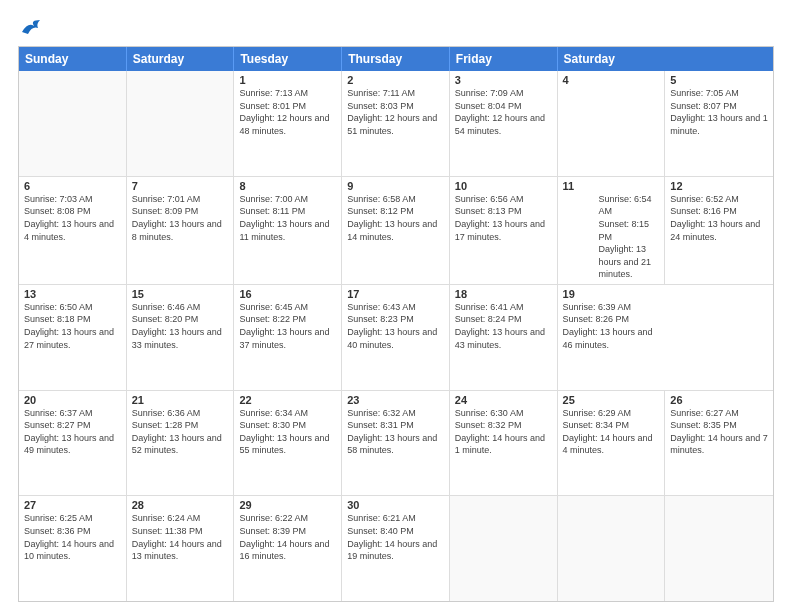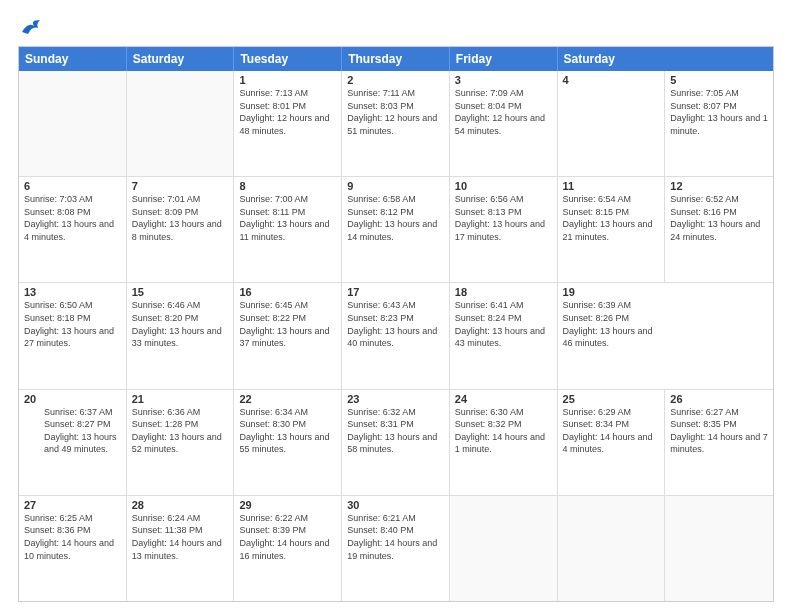--- a/index.html
+++ b/index.html
@@ -210,21 +210,21 @@
 Daylight: 13 hours and 14 minutes.</div>
           </div>
           <div class="cal-cell">
             <div class="day-num">10</div>
             <div class="day-info" style="white-space: pre-line;">Sunrise: 6:56 AM
 Sunset: 8:13 PM
 Daylight: 13 hours and 17 minutes.</div>
           </div>
           <div class="cal-cell">
             <div class="day-num">11</div>
-            <div class="day-info" style="white-space: pre-line;">Sunrise: 6:54 AM
+            <div class="day-info" style="white-space: pre-line; margin-left: 36px;">Sunrise: 6:54 AM
 Sunset: 8:15 PM
 Daylight: 13 hours and 21 minutes.</div>
           </div>
           <div class="cal-cell">
             <div class="day-num">12</div>
             <div class="day-info" style="white-space: pre-line;">Sunrise: 6:52 AM
 Sunset: 8:16 PM
 Daylight: 13 hours and 24 minutes.</div>
           </div>
         </div>
@@ -262,21 +262,21 @@
           <div class="cal-cell">
             <div class="day-num">19</div>
             <div class="day-info" style="white-space: pre-line;">Sunrise: 6:39 AM
 Sunset: 8:26 PM
 Daylight: 13 hours and 46 minutes.</div>
           </div>
         </div>
         <div class="cal-row">
           <div class="cal-cell">
             <div class="day-num">20</div>
-            <div class="day-info" style="white-space: pre-line; margin-left: 20px;">Sunrise: 6:37 AM
+            <div class="day-info" style="white-space: pre-line;">Sunrise: 6:37 AM
 Sunset: 8:27 PM
 Daylight: 13 hours and 49 minutes.</div>
           </div>
           <div class="cal-cell">
             <div class="day-num">21</div>
             <div class="day-info" style="white-space: pre-line;">Sunrise: 6:36 AM
 Sunset: 1:28 PM
 Daylight: 13 hours and 52 minutes.</div>
           </div>
           <div class="cal-cell">

